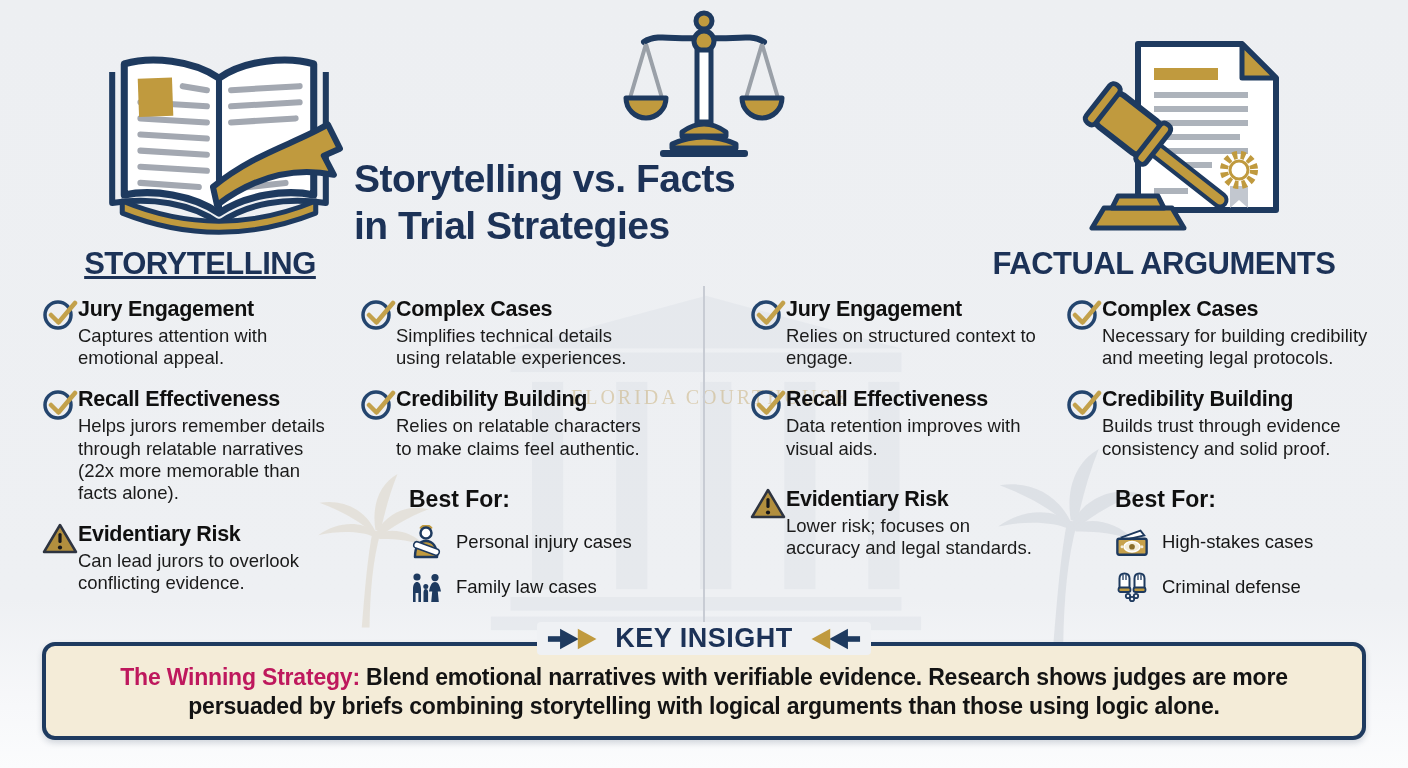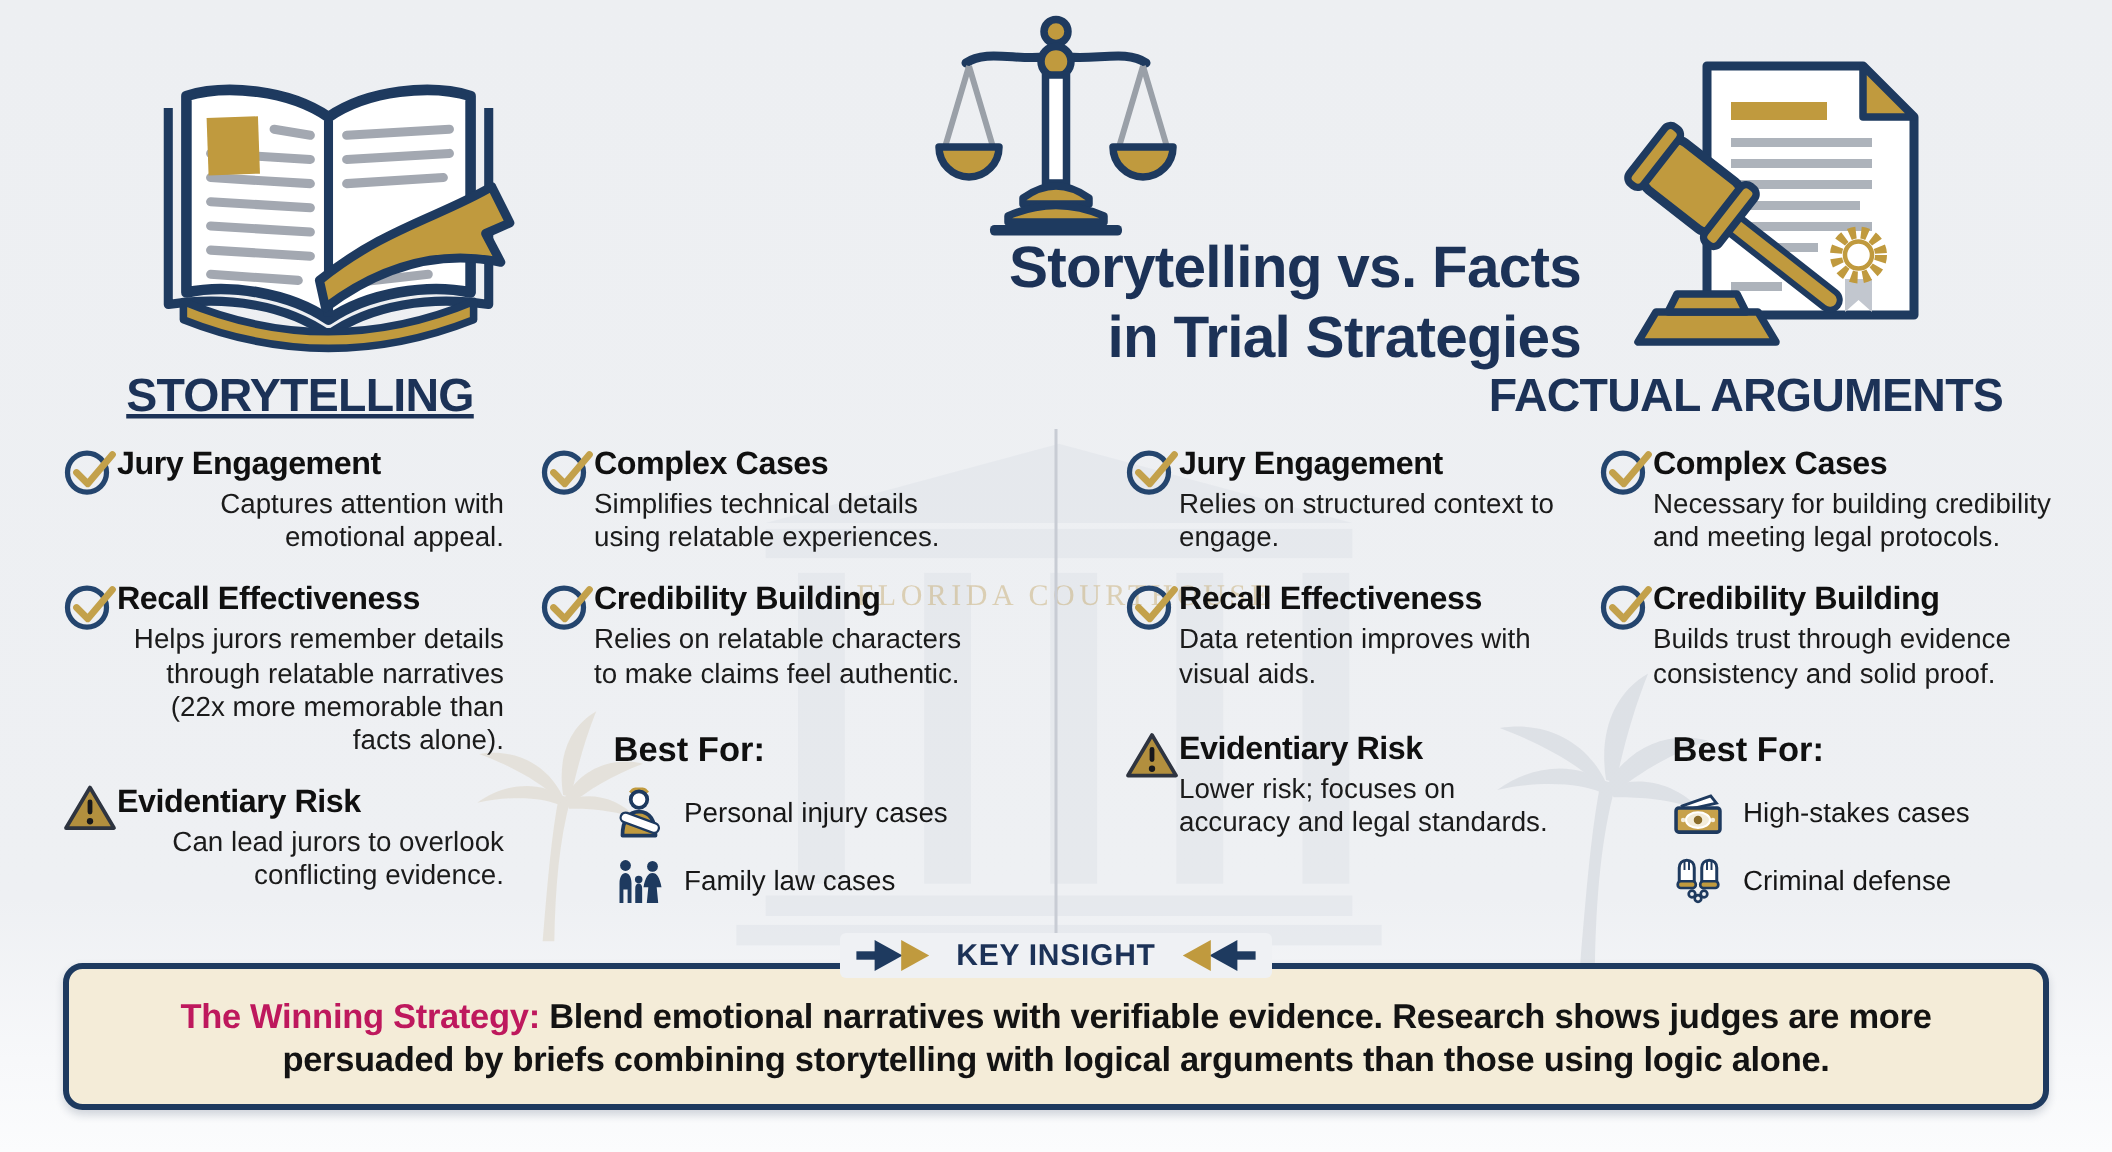--- a/index.html
+++ b/index.html
@@ -22,51 +22,51 @@
   .book-icon{position:absolute;left:88px;top:20px;width:262px;height:224px;}
   .scales-icon{position:absolute;left:622px;top:8px;width:164px;height:150px;}
   .gavel-icon{position:absolute;left:1072px;top:30px;width:226px;height:214px;}
   .side-header{
     position:absolute;top:246px;text-align:center;font-weight:700;
     font-size:31px;color:#1c3257;letter-spacing:-.5px;
   }
   .side-header.left{left:28px;width:344px;text-decoration:underline;}
   .side-header.right{left:950px;width:428px;}
   .main-title{
-    position:absolute;left:354px;top:156px;width:700px;text-align:right;
+    position:absolute;left:354px;top:156px;width:700px;text-align:left;
     font-weight:700;font-size:39px;line-height:1.2;color:#1c3257;letter-spacing:-.5px;
   }
   
   .divider{position:absolute;left:703px;top:286px;width:2px;height:338px;background:#c8ccd4;}
   
   .col{position:absolute;top:296px;}
   .col1{left:42px;width:322px;}
   .col2{left:360px;width:316px;}
   .col3{left:750px;width:314px;}
   .col4{left:1066px;width:338px;}
   .feature{display:flex;margin-bottom:17px;align-items:flex-start;}
   .f-icon{flex:none;width:36px;height:36px;}
   .f-title{font-size:21.5px;font-weight:700;color:#101010;margin:1px 0 3px 0;letter-spacing:-.3px;}
   .f-desc{font-size:18.5px;color:#1b1b1b;line-height:1.2;}
-  .col1 .f-desc{max-width:258px;text-align:right;}
+  .col1 .f-desc{max-width:258px;}
   .col2 .f-desc{max-width:262px;}
   .col3 .f-desc{max-width:252px;}
   .col4 .f-desc{max-width:300px;}
   .bestfor{margin-top:26px;margin-left:49px;}
   .bf-label{font-size:23px;font-weight:700;color:#101010;margin-bottom:12px;}
   .bf-item{display:flex;align-items:center;gap:13px;margin-bottom:11px;}
   .bf-icon{flex:none;width:34px;height:34px;}
   .bf-text{font-size:18.5px;color:#161616;}
   
   .key-insight{
     position:absolute;left:0;top:622px;width:1408px;display:flex;
     justify-content:center;align-items:center;gap:12px;z-index:5;
   }
   .ki-inner{display:flex;align-items:center;gap:12px;background:#eff1f4;padding:1px 10px;border-radius:4px;}
-  .ki-label{font-size:20px;font-weight:700;color:#1c3257;letter-spacing:.5px;white-space:nowrap;}
+  .ki-label{font-size:27px;font-weight:700;color:#1c3257;letter-spacing:.5px;white-space:nowrap;}
   .ki-arrow{width:56px;height:28px;}
   
   .insight-box{
     position:absolute;left:42px;top:642px;width:1316px;height:90px;z-index:1;
     background:#f4ecd8;border:4px solid #1e3a5f;border-radius:13px;
     box-shadow:0 3px 6px rgba(30,45,70,.18);
   }
   .insight-text{
     margin:17px 48px 0 48px;text-align:center;font-size:23px;font-weight:700;
     color:#131313;line-height:1.28;letter-spacing:-.2px;

